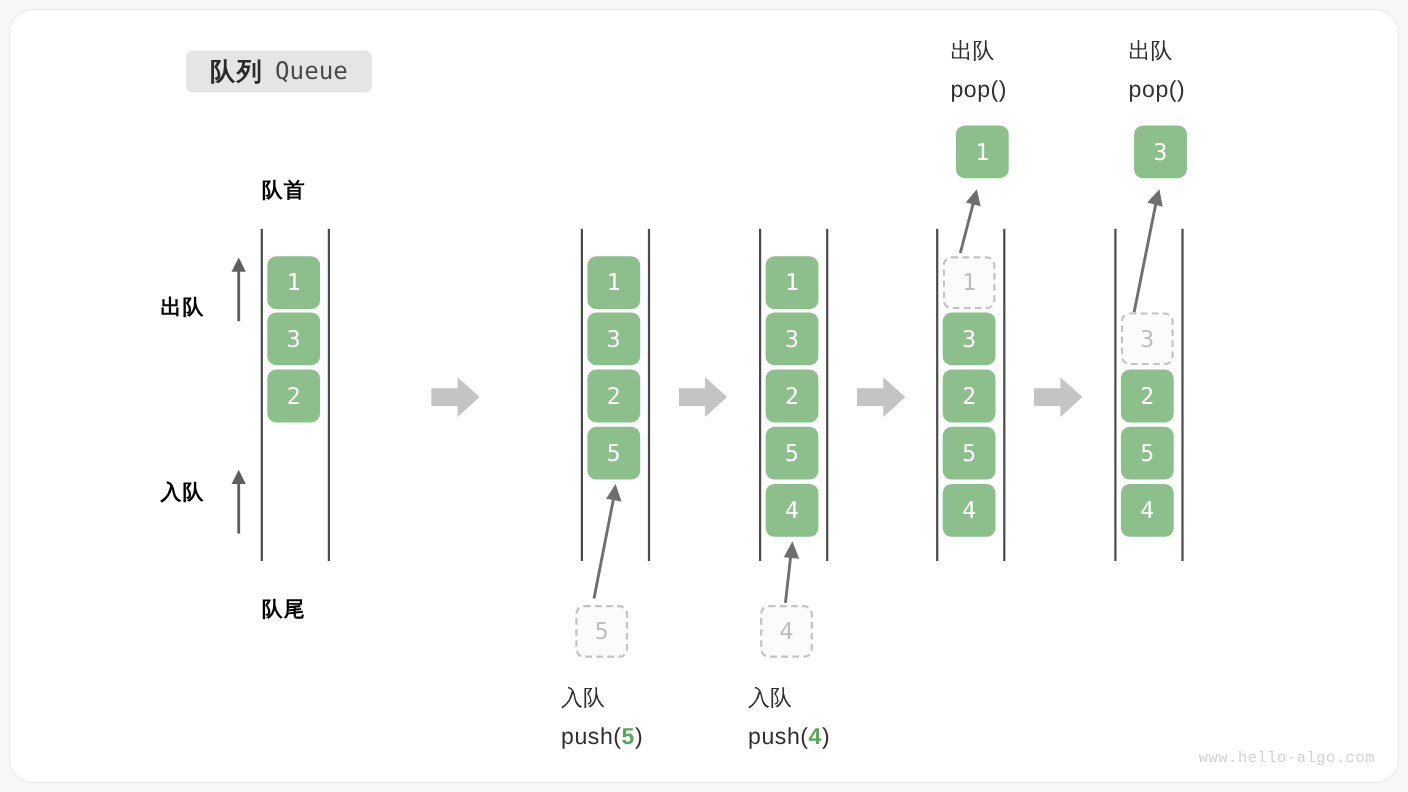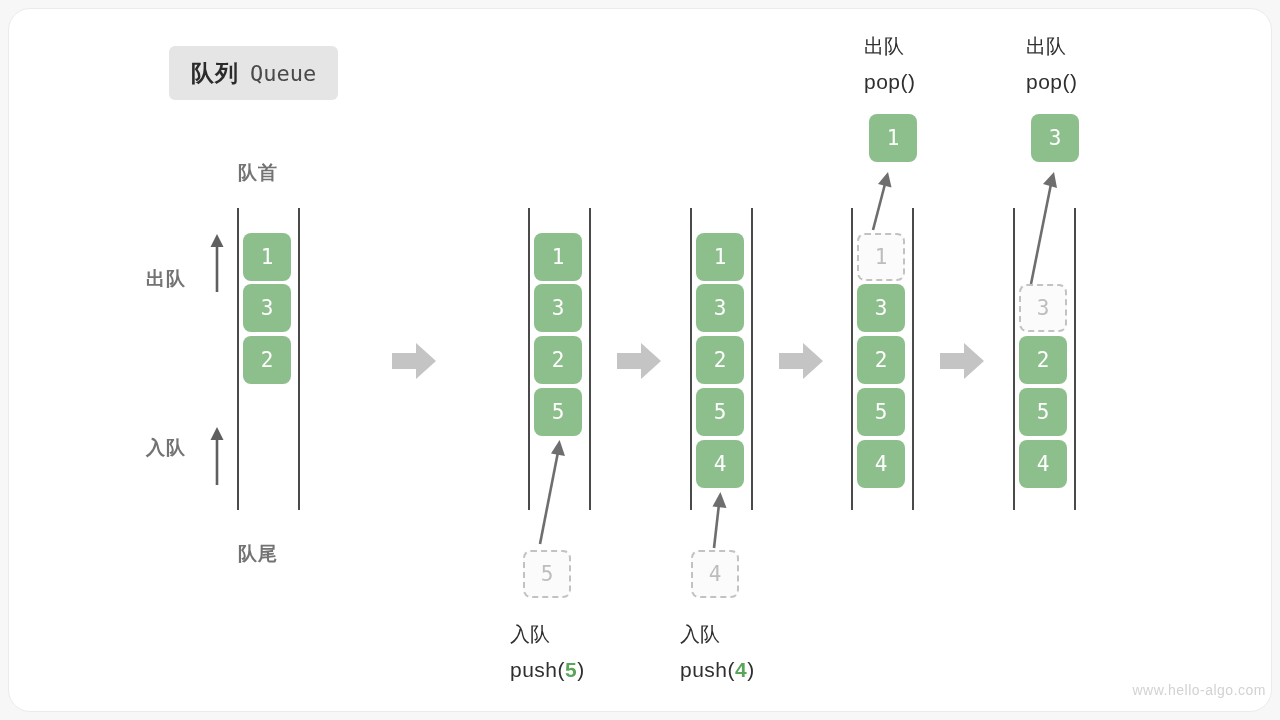--- a/index.html
+++ b/index.html
@@ -29,21 +29,21 @@
     border: 1px solid #ebebeb;
     border-radius: 22px;
     box-sizing: border-box;
   }
 
   
   .title-badge {
     position: absolute;
     left: 169px;
     top: 46px;
-    height: 54px;
+    height: 38px;
     padding: 0 22px;
     background: #e5e5e5;
     border-radius: 6px;
     display: flex;
     align-items: center;
     gap: 11px;
   }
   .title-cn {
     font-size: 23px;
     font-weight: bold;
@@ -52,21 +52,21 @@
   }
   .title-en {
     font-family: "DejaVu Sans Mono", monospace;
     font-size: 22px;
     color: #4a4a4a;
   }
 
   
   .lbl {
     position: absolute;
-    color: #737373;
+    color: #000000;
     white-space: nowrap;
   }
   .lbl-cn-bold {
     font-size: 19px;
     font-weight: bold;
     letter-spacing: 1px;
   }
   .lbl-cn {
     font-size: 20px;
     font-weight: normal;
@@ -114,23 +114,23 @@
     width: 44px;
     height: 40px;
   }
 
   
   .thin-arrow { position: absolute; }
 
   
   .watermark {
     position: absolute;
-    right: 14px;
+    right: 30px;
     bottom: 22px;
-    font-family: Liberation Sans, sans-serif;
+    font-family: Liberation Mono, monospace;
     font-size: 14px;
     color: #d2d2d2;
     letter-spacing: 0.5px;
   }
 </style>
 </head>
 <body>
 
 <div id="canvas">
   <div class="card"></div>

